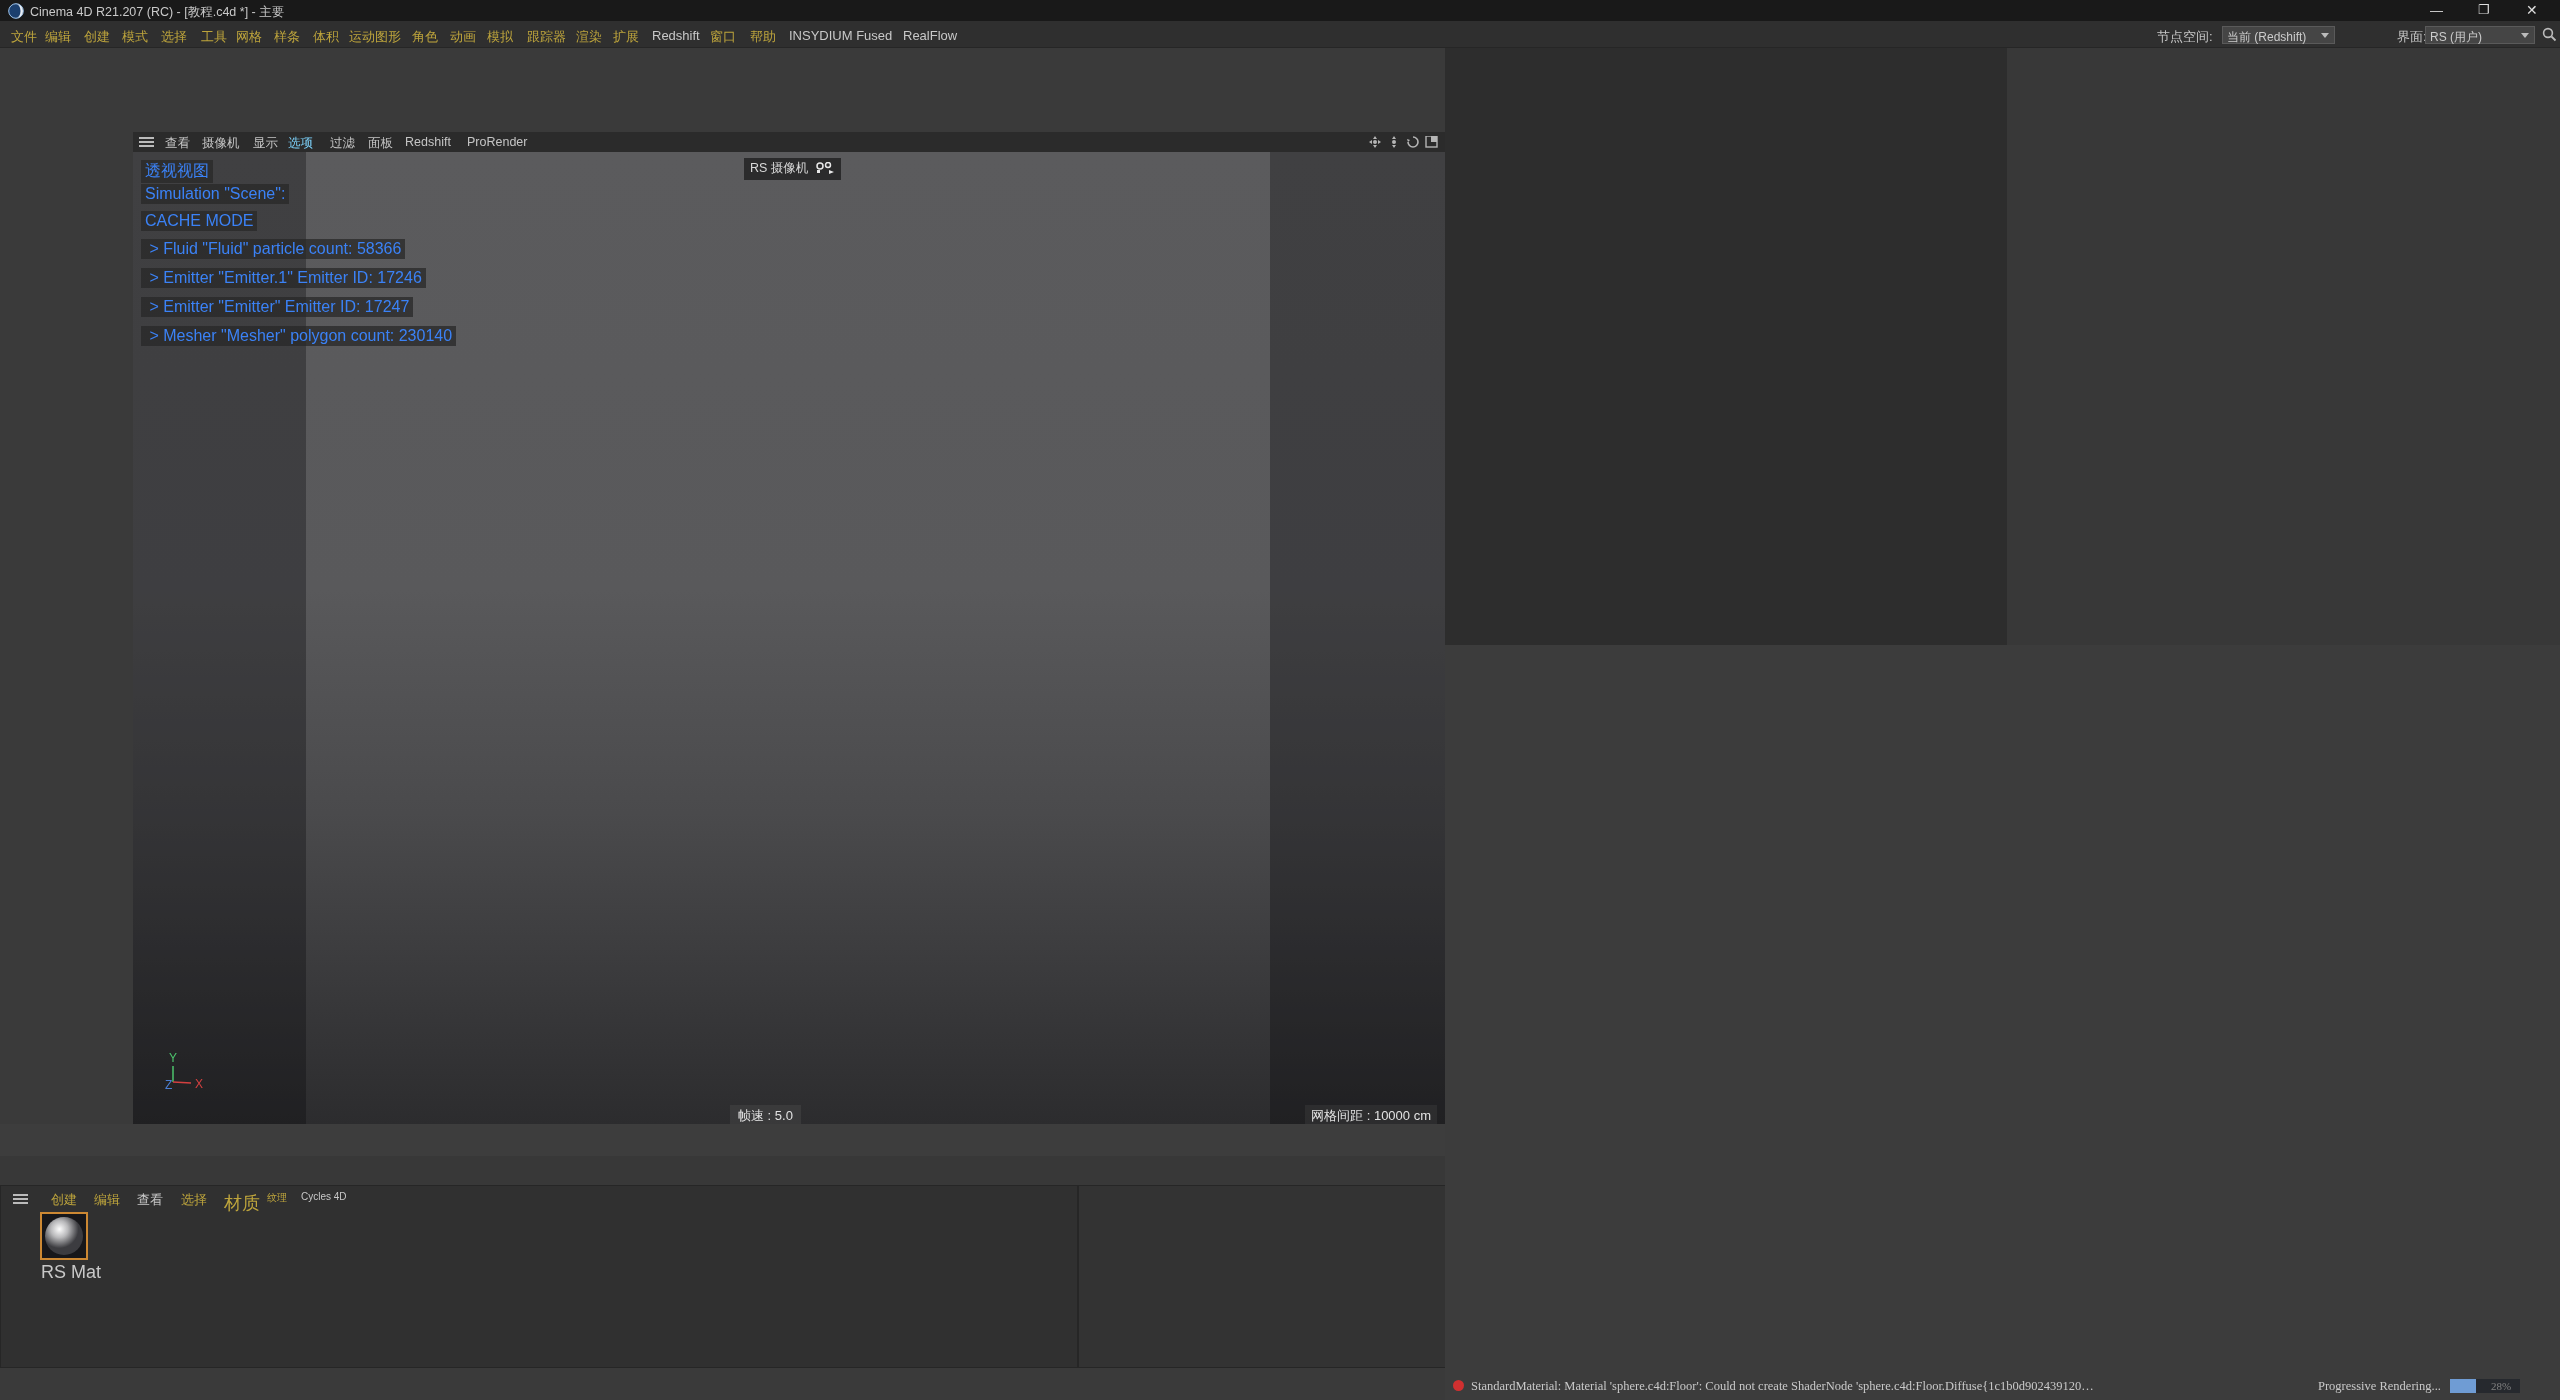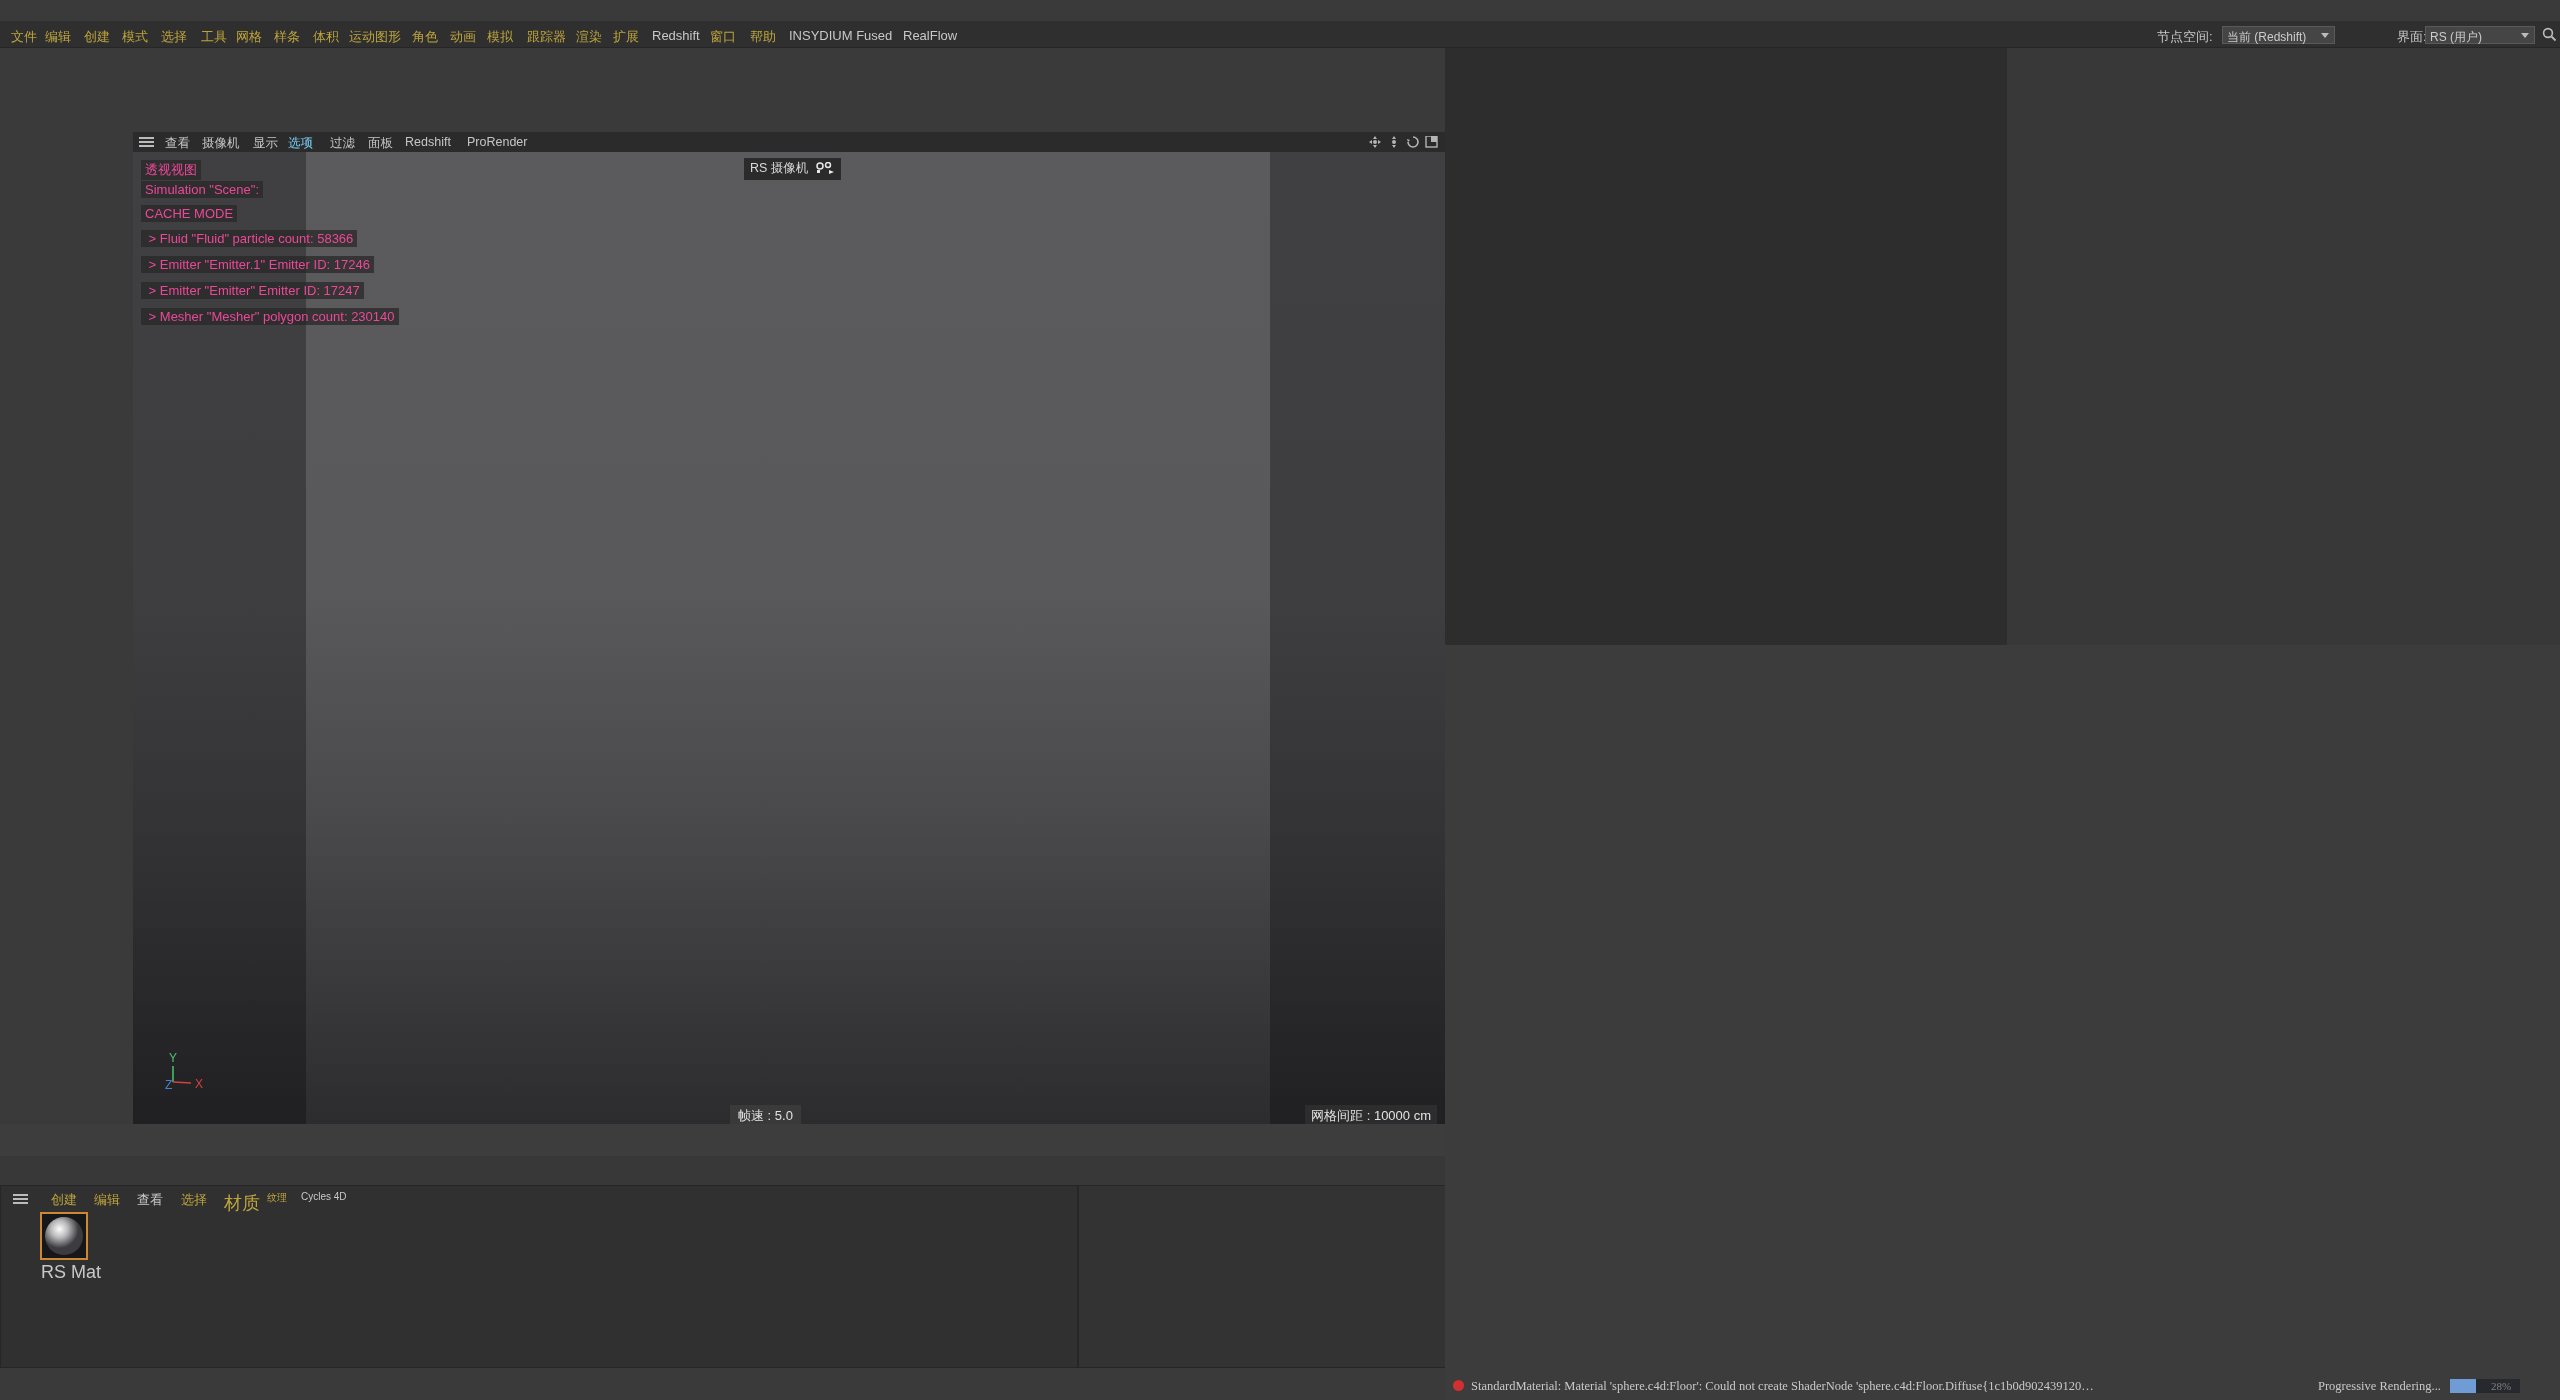--- a/index.html
+++ b/index.html
@@ -32,20 +32,31 @@
 #ruler{left:0;top:1124px;width:1450px;height:32px;background:#3d3d3d}
 #transport{left:0;top:1156px;width:1450px;height:29px;background:#383838}
 #matman{left:0;top:1185px;width:1078px;height:183px;background:#303030;border:1px solid #262626}
 #coords{left:1078px;top:1185px;width:370px;height:183px;background:#333333;border:1px solid #262626}
 #statusbar{left:0;top:1368px;width:1445px;height:32px;background:#3f3f3f}
 #statusbar2{left:1445px;top:1375px;width:1115px;height:25px;background:#3c3c3c;font-family:Liberation Serif, serif}
 </style></head>
 <body>
 <div id="root">
 
+<div class="abs" id="title">
+  <svg class="abs" style="left:8px;top:3px" width="16" height="16">
+        <circle cx="8" cy="8" r="7.5" fill="#1b3f6e"></circle>
+        <circle cx="8" cy="8" r="7.3" fill="none" stroke="#9ec3e8" stroke-width="1"></circle>
+        <path d="M8,1 a7,7 0 0 1 0,14 a4.5,7 0 0 0 0,-14z" fill="#e8eef5"></path>
+      </svg>
+  <span class="abs" style="left:30px;top:4px;font-size:12.5px">Cinema 4D R21.207 (RC) - [教程.c4d *] - 主要</span>
+  <span class="abs" style="left:2430px;top:3px;color:#ddd;font-size:13px">—</span>
+  <span class="abs" style="left:2478px;top:2px;color:#ddd;font-size:13px">❐</span>
+  <span class="abs" style="left:2526px;top:2px;color:#ddd;font-size:14px">✕</span>
+</div>
 
 <div class="abs" id="menubar">
   <span class="gold" style="left:11px">文件</span>
   <span class="gold" style="left:45px">编辑</span>
   <span class="gold" style="left:84px">创建</span>
   <span class="gold" style="left:122px">模式</span>
   <span class="gold" style="left:161px">选择</span>
   <span class="gold" style="left:201px">工具</span>
   <span class="gold" style="left:236px">网格</span>
   <span class="gold" style="left:274px">样条</span>
@@ -108,21 +119,21 @@
             <rect x="0" y="0" width="11" height="11" fill="none" stroke="#b5b5b5" stroke-width="1.4"></rect>
             <rect x="5" y="0" width="6" height="6" fill="#b5b5b5"></rect>
           </g>
         </svg>
   </div>
   <div id="vpbg"></div>
   <div class="vshade" style="left:0;width:173px"></div>
   <div class="vshade" style="left:1137px;width:175px"></div>
   <svg class="abs" style="left:0;top:20px" width="1312" height="972" id="vpsvg"></svg>
 
-  <div class="abs" style="left:8px;top:28px;font-size:13px;color:#ec4899">
+  <div class="abs" style="left:8px;top:28px;font-size:16px;color:#3b82f6">
     <div style="background:rgba(40,40,40,.75);display:inline-block;padding:1px 4px">透视视图</div><br>
     <div style="background:rgba(40,40,40,.75);display:inline-block;padding:1px 4px;margin-top:1px">Simulation "Scene":</div><br>
     <div style="background:rgba(40,40,40,.75);display:inline-block;padding:1px 4px;margin-top:7px">CACHE MODE</div><br>
     <div style="background:rgba(40,40,40,.75);display:inline-block;padding:1px 4px;margin-top:8px">&nbsp;&gt; Fluid "Fluid" particle count: 58366</div><br>
     <div style="background:rgba(40,40,40,.75);display:inline-block;padding:1px 4px;margin-top:9px">&nbsp;&gt; Emitter "Emitter.1" Emitter ID: 17246</div><br>
     <div style="background:rgba(40,40,40,.75);display:inline-block;padding:1px 4px;margin-top:9px">&nbsp;&gt; Emitter "Emitter" Emitter ID: 17247</div><br>
     <div style="background:rgba(40,40,40,.75);display:inline-block;padding:1px 4px;margin-top:9px">&nbsp;&gt; Mesher "Mesher" polygon count: 230140</div>
   </div>
 
   <div class="abs" style="left:611px;top:26px;background:rgba(35,35,35,.85);color:#d8d8d8;font-size:12.5px;padding:2px 6px 3px">RS 摄像机&nbsp;&nbsp;<svg width="20" height="12" style="vertical-align:-2px">

